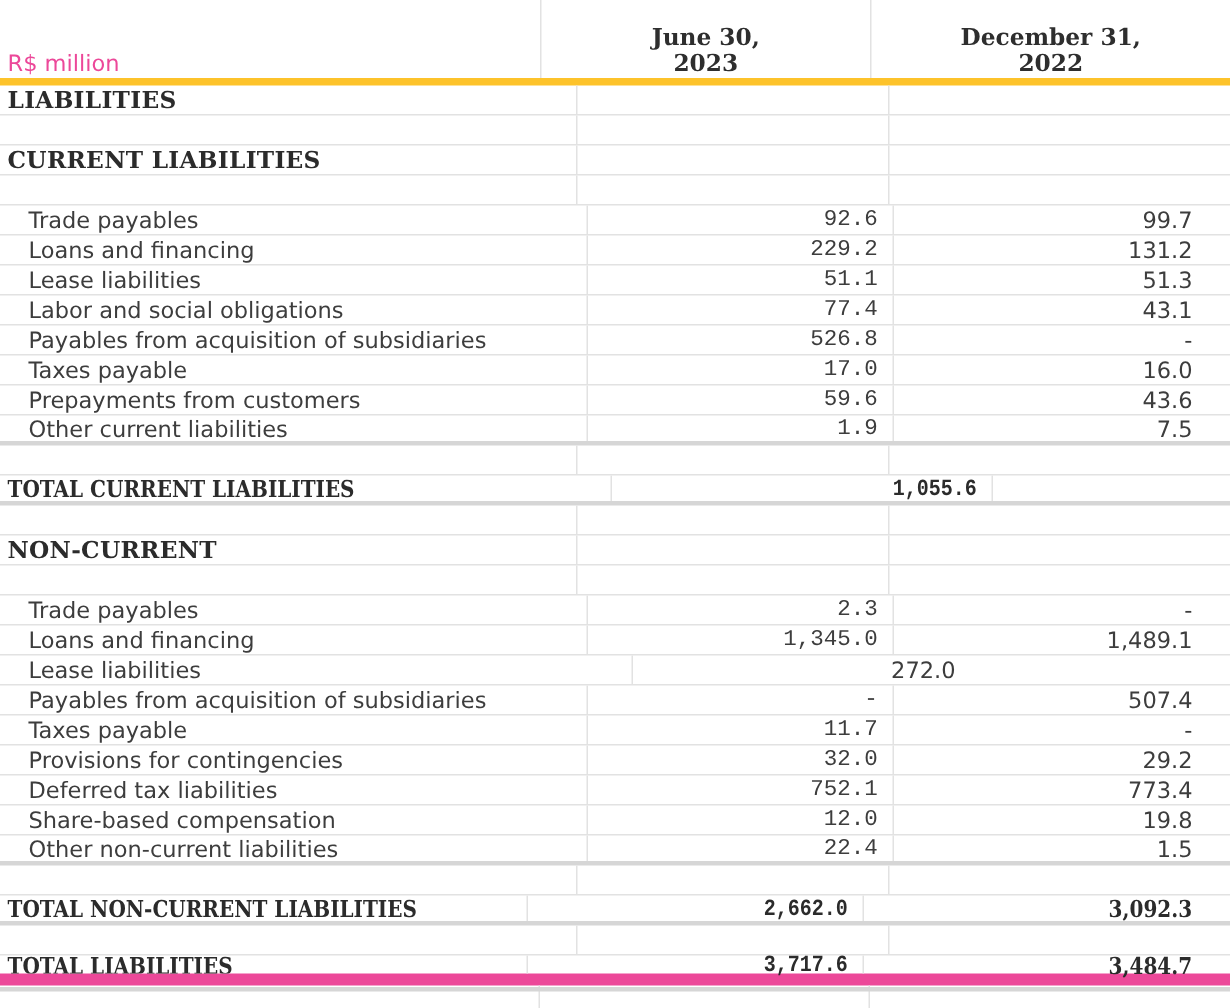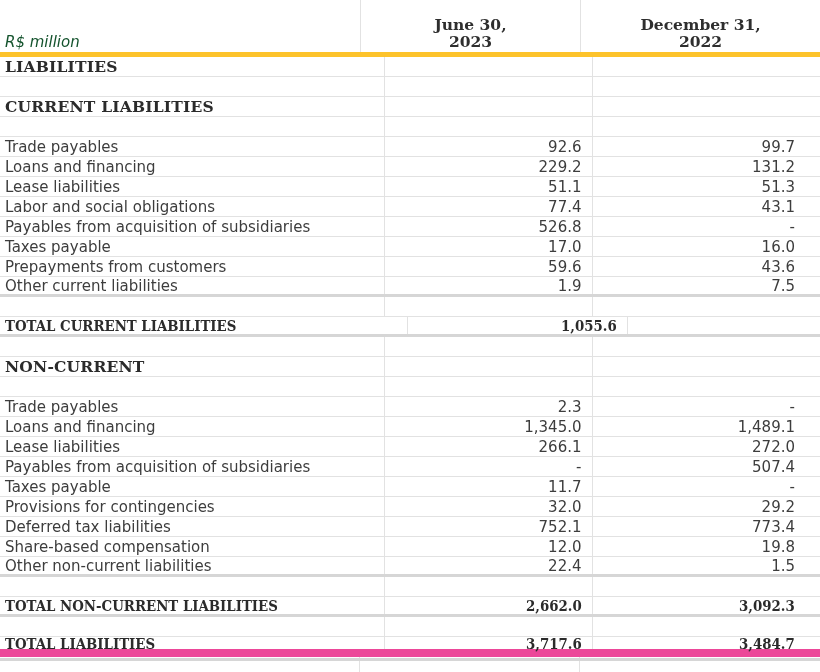--- a/index.html
+++ b/index.html
@@ -13,21 +13,21 @@
 
   
   .header-row{
     display:flex;height:52px;box-sizing:content-box;
     border-bottom:5px solid #fdc32b;
   }
   .h-label{
     width:360px;box-sizing:border-box;
     display:flex;align-items:flex-end;
     padding:0 0 1px 5px;
-    font-style:italic;font-size:15px;color:#14532d;margin-top:36px;
+    font-size:15px;color:#ec4899;margin-top:36px;
   }
   .h-col{
     box-sizing:border-box;border-left:1px solid #e2e2e2;
     display:flex;align-items:flex-end;justify-content:center;
     text-align:center;
     font-family:"DejaVu Serif","Liberation Serif",serif;
     font-weight:bold;font-size:15.5px;line-height:17px;color:#2e2e2e;
     padding-bottom:2px;
   }
   .h-col1{width:220px;}
@@ -37,32 +37,32 @@
   .row{
     display:flex;height:20px;box-sizing:border-box;
     border-bottom:1px solid #e2e2e2;
     align-items:center;
   }
   .c1{width:408px;box-sizing:border-box;padding-left:5px;
       border-right:1px solid #e2e2e2;height:100%;display:flex;align-items:center;
       white-space:nowrap;overflow:hidden;}
   .c2{width:220px;box-sizing:border-box;padding-right:10px;
       border-right:1px solid #e2e2e2;height:100%;
-      display:flex;align-items:center;justify-content:flex-end;white-space:nowrap;}
+      display:flex;align-items:center;justify-content:flex-end;white-space:nowrap;font-family:Liberation Mono, monospace;}
   .c3{width:240px;box-sizing:border-box;padding-right:25px;height:100%;
       display:flex;align-items:center;justify-content:flex-end;white-space:nowrap;}
 
-  .row--data{font-size:15px;color:#3d3d3d;}
+  .row--data{font-size:15px;color:#3d3d3d;padding-left:14px;}
   .row--section{
     font-family:"DejaVu Serif","Liberation Serif",serif;
     font-weight:bold;font-size:15.5px;color:#2b2b2b;letter-spacing:.2px;
   }
   .row--total{
     font-family:"DejaVu Serif","Liberation Serif",serif;
-    font-weight:bold;font-size:15.5px;color:#2b2b2b;
+    font-weight:bold;font-size:15.5px;color:#2b2b2b;gap:34px;
   }
   .row--thick{border-bottom:3px solid #d6d6d6;}
   .row--dark{border-bottom:8px solid #ec4899;}
 
   
   .cond{display:inline-block;transform:scaleX(.86);}
   .cond-l{transform-origin:0 50%;}
   .cond-r{transform-origin:100% 50%;}
 
   
@@ -192,21 +192,20 @@
     <div class="c2">2.3</div>
     <div class="c3">-</div>
   </div>
   <div class="row row--data">
     <div class="c1">Loans and financing</div>
     <div class="c2">1,345.0</div>
     <div class="c3">1,489.1</div>
   </div>
   <div class="row row--data">
     <div class="c1">Lease liabilities</div>
-    <div class="c2">266.1</div>
     <div class="c3">272.0</div>
   </div>
   <div class="row row--data">
     <div class="c1">Payables from acquisition of subsidiaries</div>
     <div class="c2">-</div>
     <div class="c3">507.4</div>
   </div>
   <div class="row row--data">
     <div class="c1">Taxes payable</div>
     <div class="c2">11.7</div>

